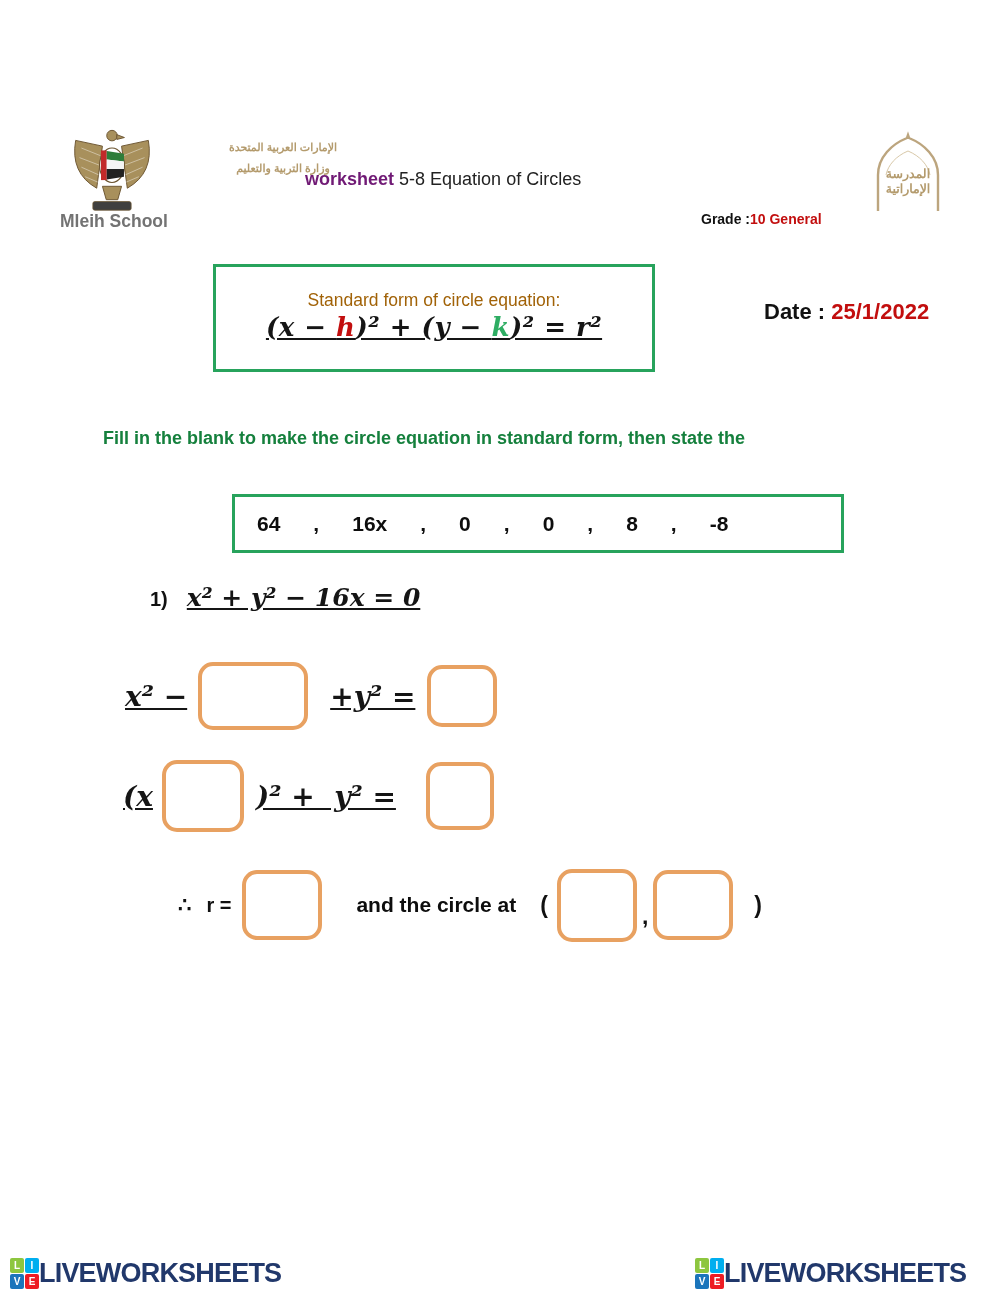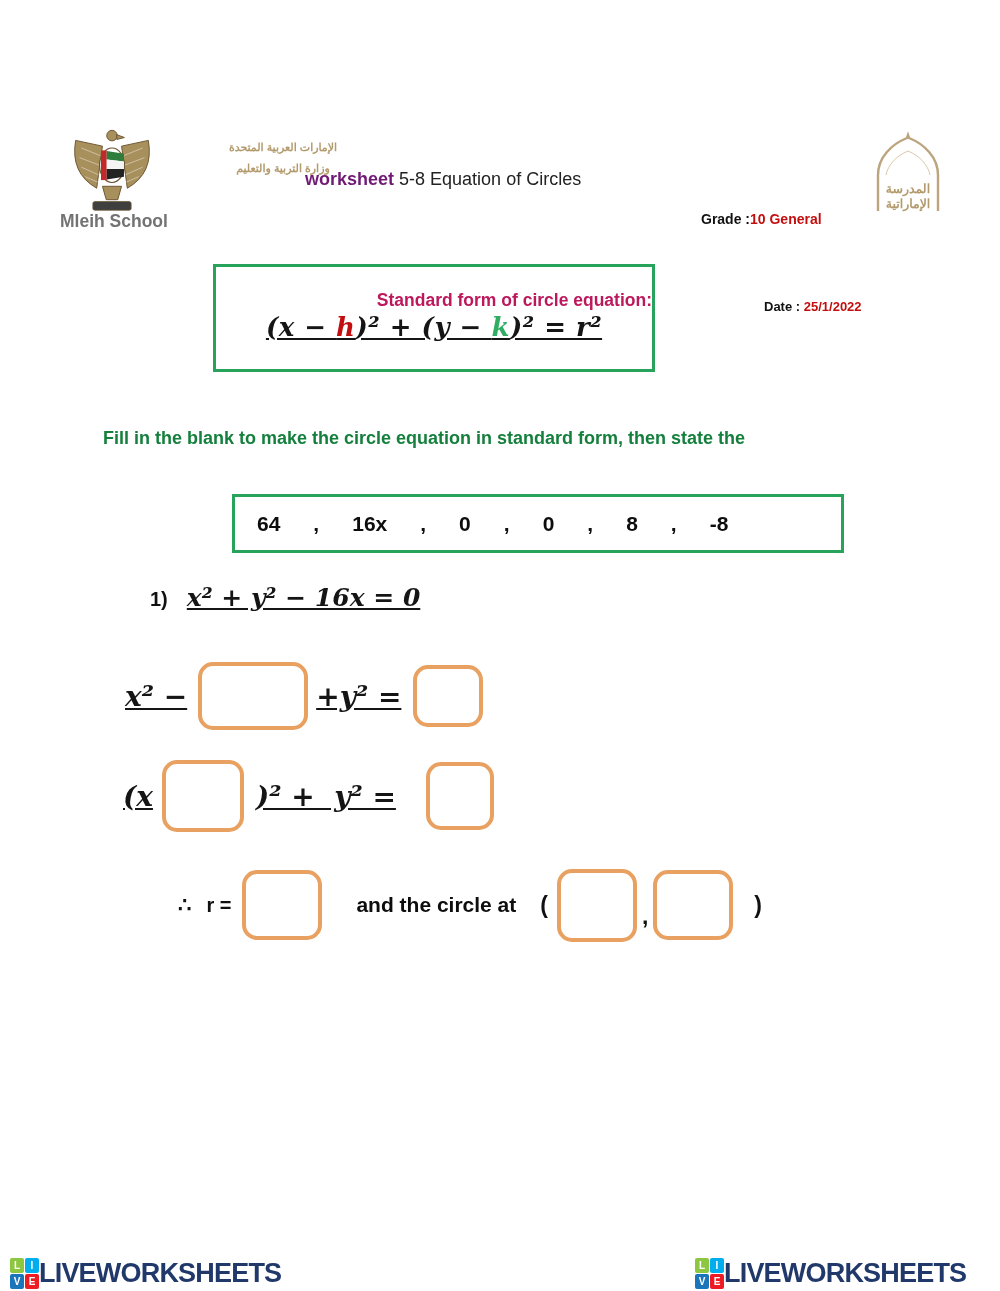--- a/index.html
+++ b/index.html
@@ -16,36 +16,36 @@
 
   .math{font-family:"DejaVu Serif",serif;font-style:italic;font-weight:bold;color:#151515;text-decoration:underline;}
 
   
   .emblem{position:absolute;left:64px;top:127px;width:96px;height:88px;}
   .ministry-text{position:absolute;left:208px;top:137px;width:150px;color:var(--gold-text);
     font-size:11px;font-weight:bold;line-height:21px;text-align:center;direction:rtl;}
   .ws-title{position:absolute;left:305px;top:169px;font-size:18px;color:#222;}
   .ws-title b{font-weight:bold;color:#701a75;}
   .school-logo{position:absolute;left:866px;top:131px;width:84px;height:84px;}
-  .school-logo .ar{position:absolute;left:0;top:51px;width:100%;text-align:center;
+  .school-logo .ar{position:absolute;left:0;top:36px;width:100%;text-align:center;
     color:var(--gold-text);font-size:12.5px;font-weight:bold;line-height:15px;direction:rtl;}
   .school-name{position:absolute;left:60px;top:211px;font-size:17.5px;font-weight:bold;color:#737373;}
   .grade-line{position:absolute;left:701px;top:211px;font-size:14px;font-weight:bold;}
   .grade-line .lbl{color:#111;}
   .grade-line .val{color:var(--accent-red);}
 
   
   .std-box{position:absolute;left:213px;top:264px;width:442px;height:108px;
     border:3px solid var(--accent-green);background:#fff;text-align:center;padding-top:23px;}
-  .std-box .ttl{font-size:17.5px;font-weight:bold;color:#be185d;text-align:right;}
+  .std-box .ttl{font-size:17.5px;font-weight:normal;color:#a16207;}
   .std-box .formula{font-size:26px;margin-top:1px;letter-spacing:.5px;}
   .std-box .h{color:var(--accent-red);}
   .std-box .k{color:#2EAD63;}
 
-  .date-line{position:absolute;left:764px;top:299px;font-size:13px;font-weight:bold;}
+  .date-line{position:absolute;left:764px;top:299px;font-size:22px;font-weight:bold;}
   .date-line .lbl{color:#111;}
   .date-line .val{color:var(--accent-red);}
 
   
   .instruction{position:absolute;left:96px;top:423px;width:850px;font-size:18px;
     font-weight:bold;color:#15803d;line-height:31px;}
   .instruction .l1{display:block;padding-left:7px;}
   .instruction .l2{display:block;}
 
   
@@ -60,21 +60,21 @@
 
   
   .wrow{position:absolute;display:flex;align-items:center;}
   .row1{left:125px;top:660px;height:72px;}
   .row2{left:123px;top:757px;height:78px;}
   .row3{left:178px;top:866px;height:78px;}
   .wrow .mt{font-size:28px;white-space:pre;}
   .blank{border:4px solid var(--accent-orange);border-radius:15px;background:#fff;}
   .b1a{width:110px;height:68px;margin-left:11px;}
   .b1b{width:70px;height:62px;margin-left:12px;}
-  .t1b{margin-left:8px;}
+  .t1b{margin-left:22px;}
   .b2a{width:82px;height:72px;margin-left:9px;}
   .t2b{margin-left:12px;}
   .b2b{width:68px;height:68px;margin-left:30px;}
   .row3 .sym{font-size:21px;font-weight:bold;color:#111;}
   .row3 .rlab{font-size:20px;font-weight:bold;margin-left:15px;color:#111;}
   .b3a{width:80px;height:70px;margin-left:11px;}
   .t3mid{font-size:21px;font-weight:bold;margin-left:34px;color:#0d0d0d;}
   .t3par{font-size:23px;font-weight:bold;color:#111;}
   .op{margin-left:24px;}
   .b3b{width:80px;height:73px;margin-left:9px;}

